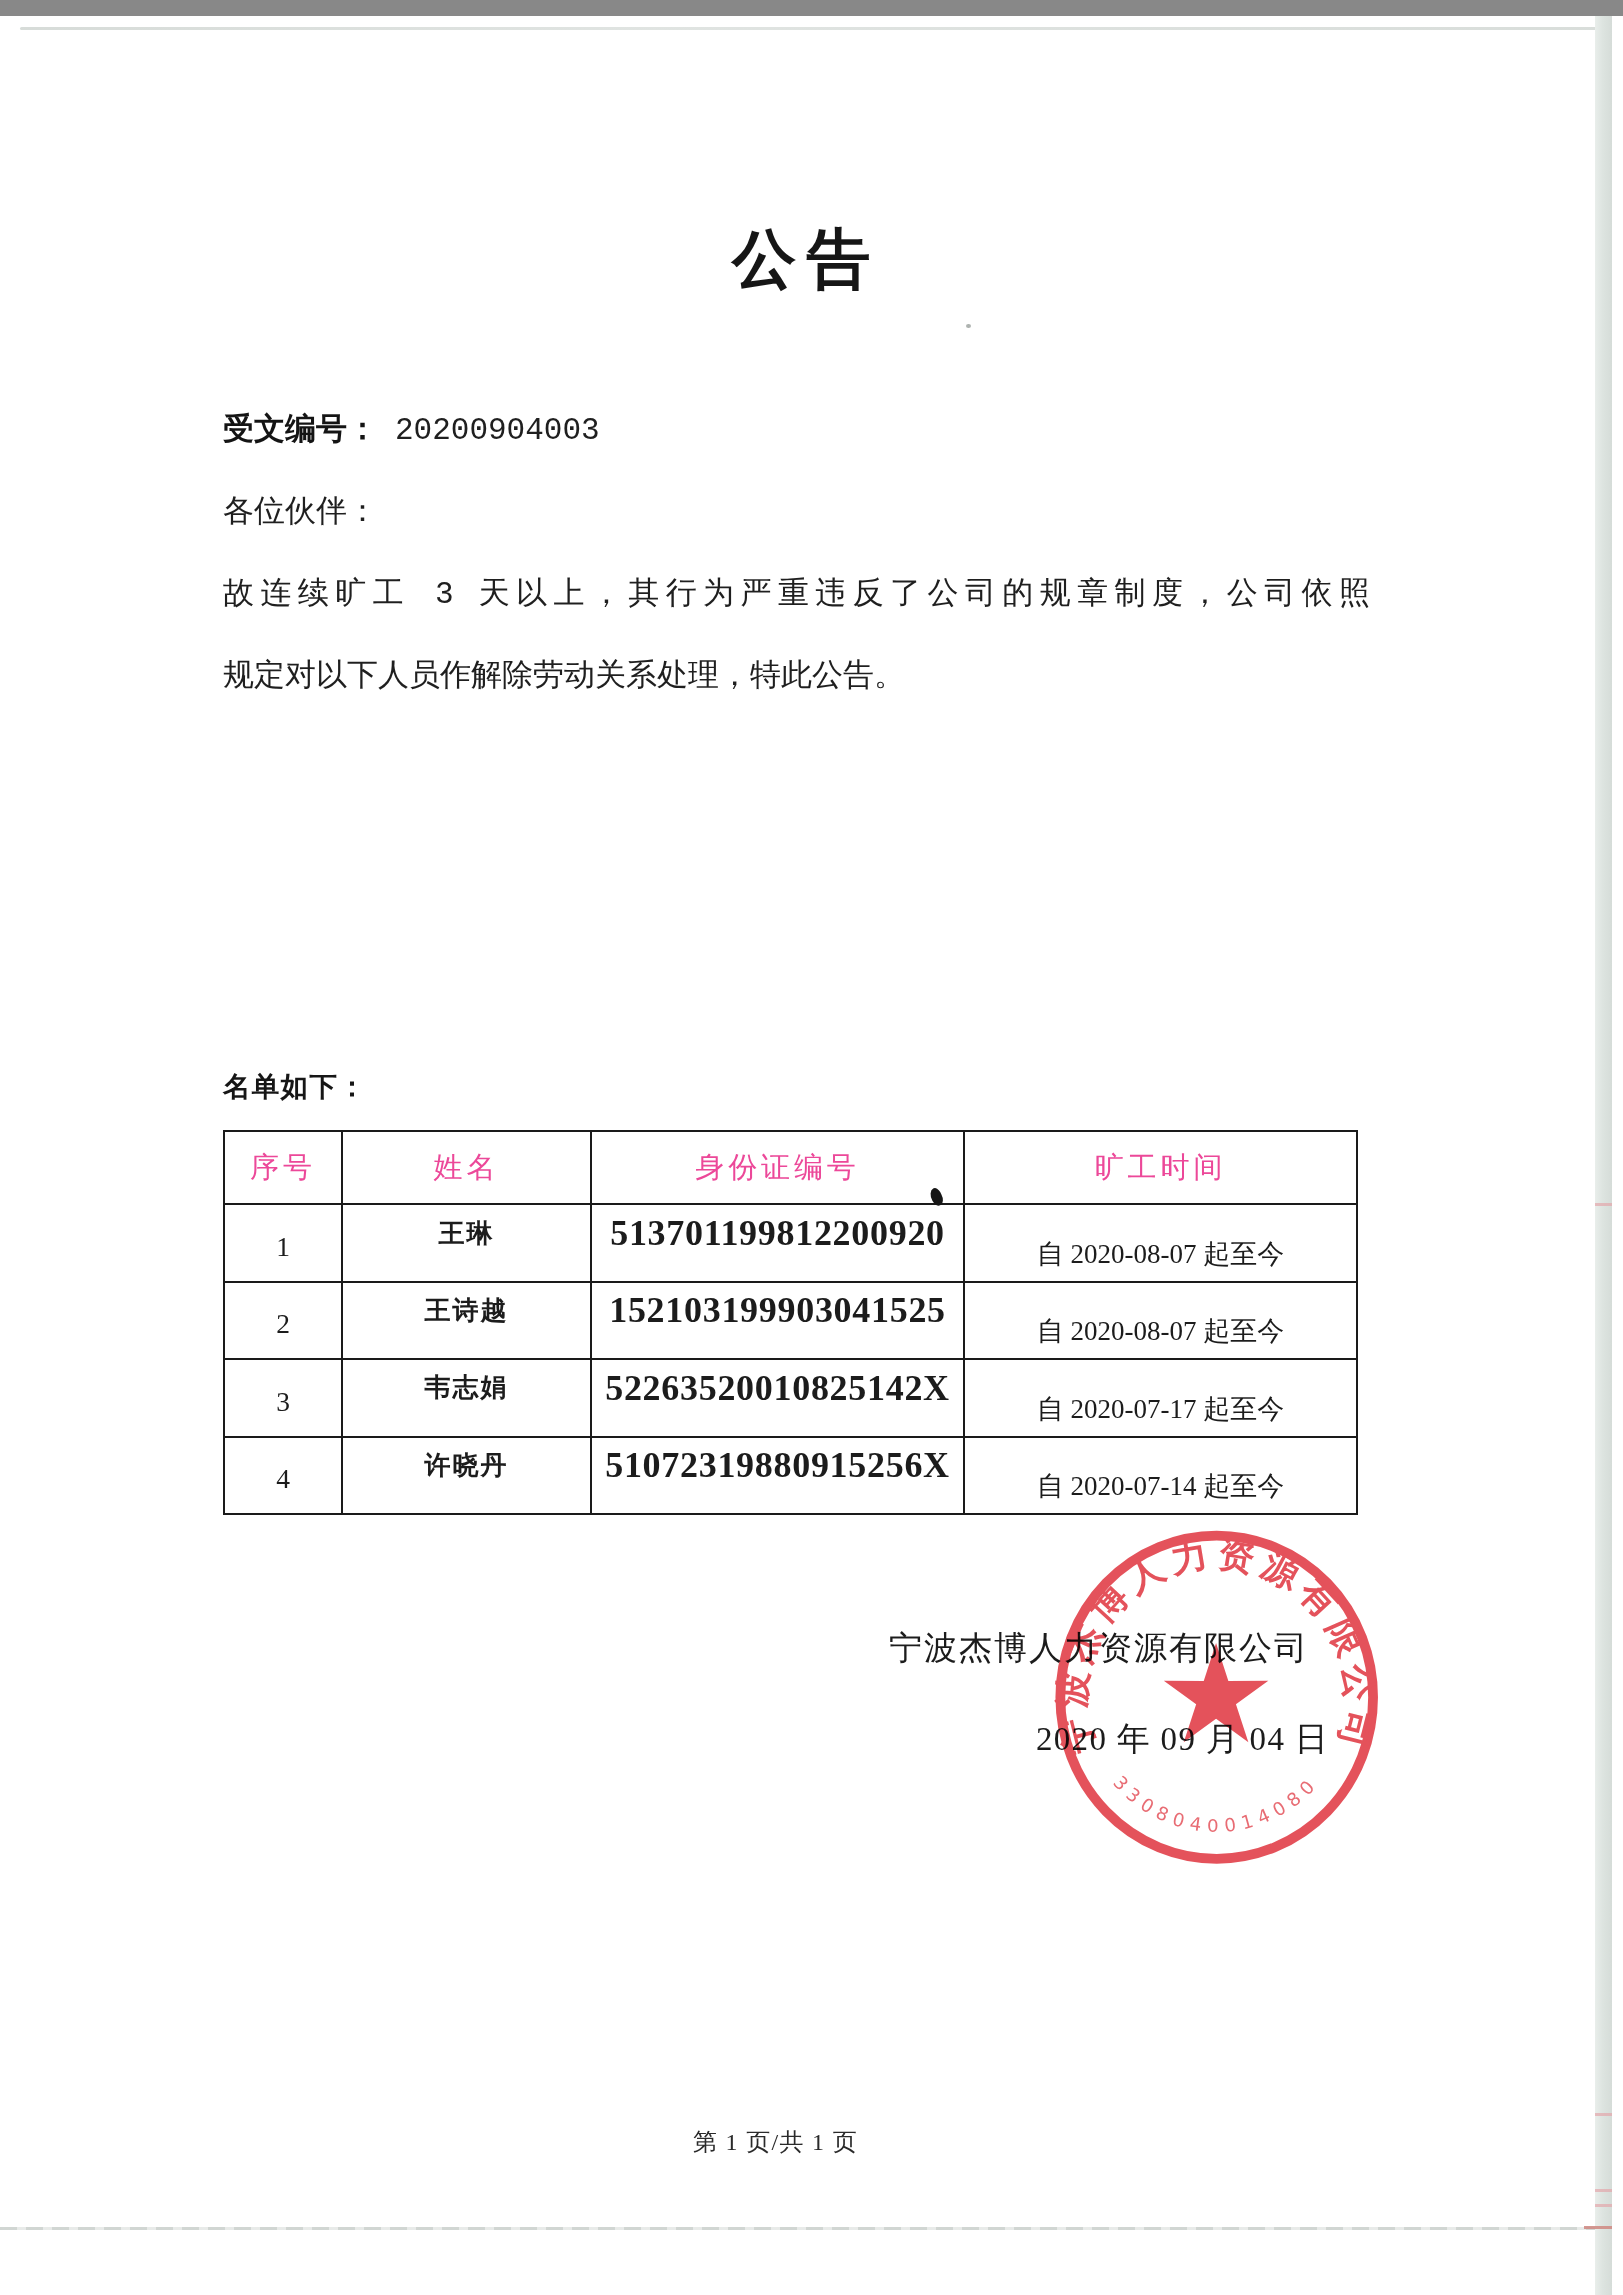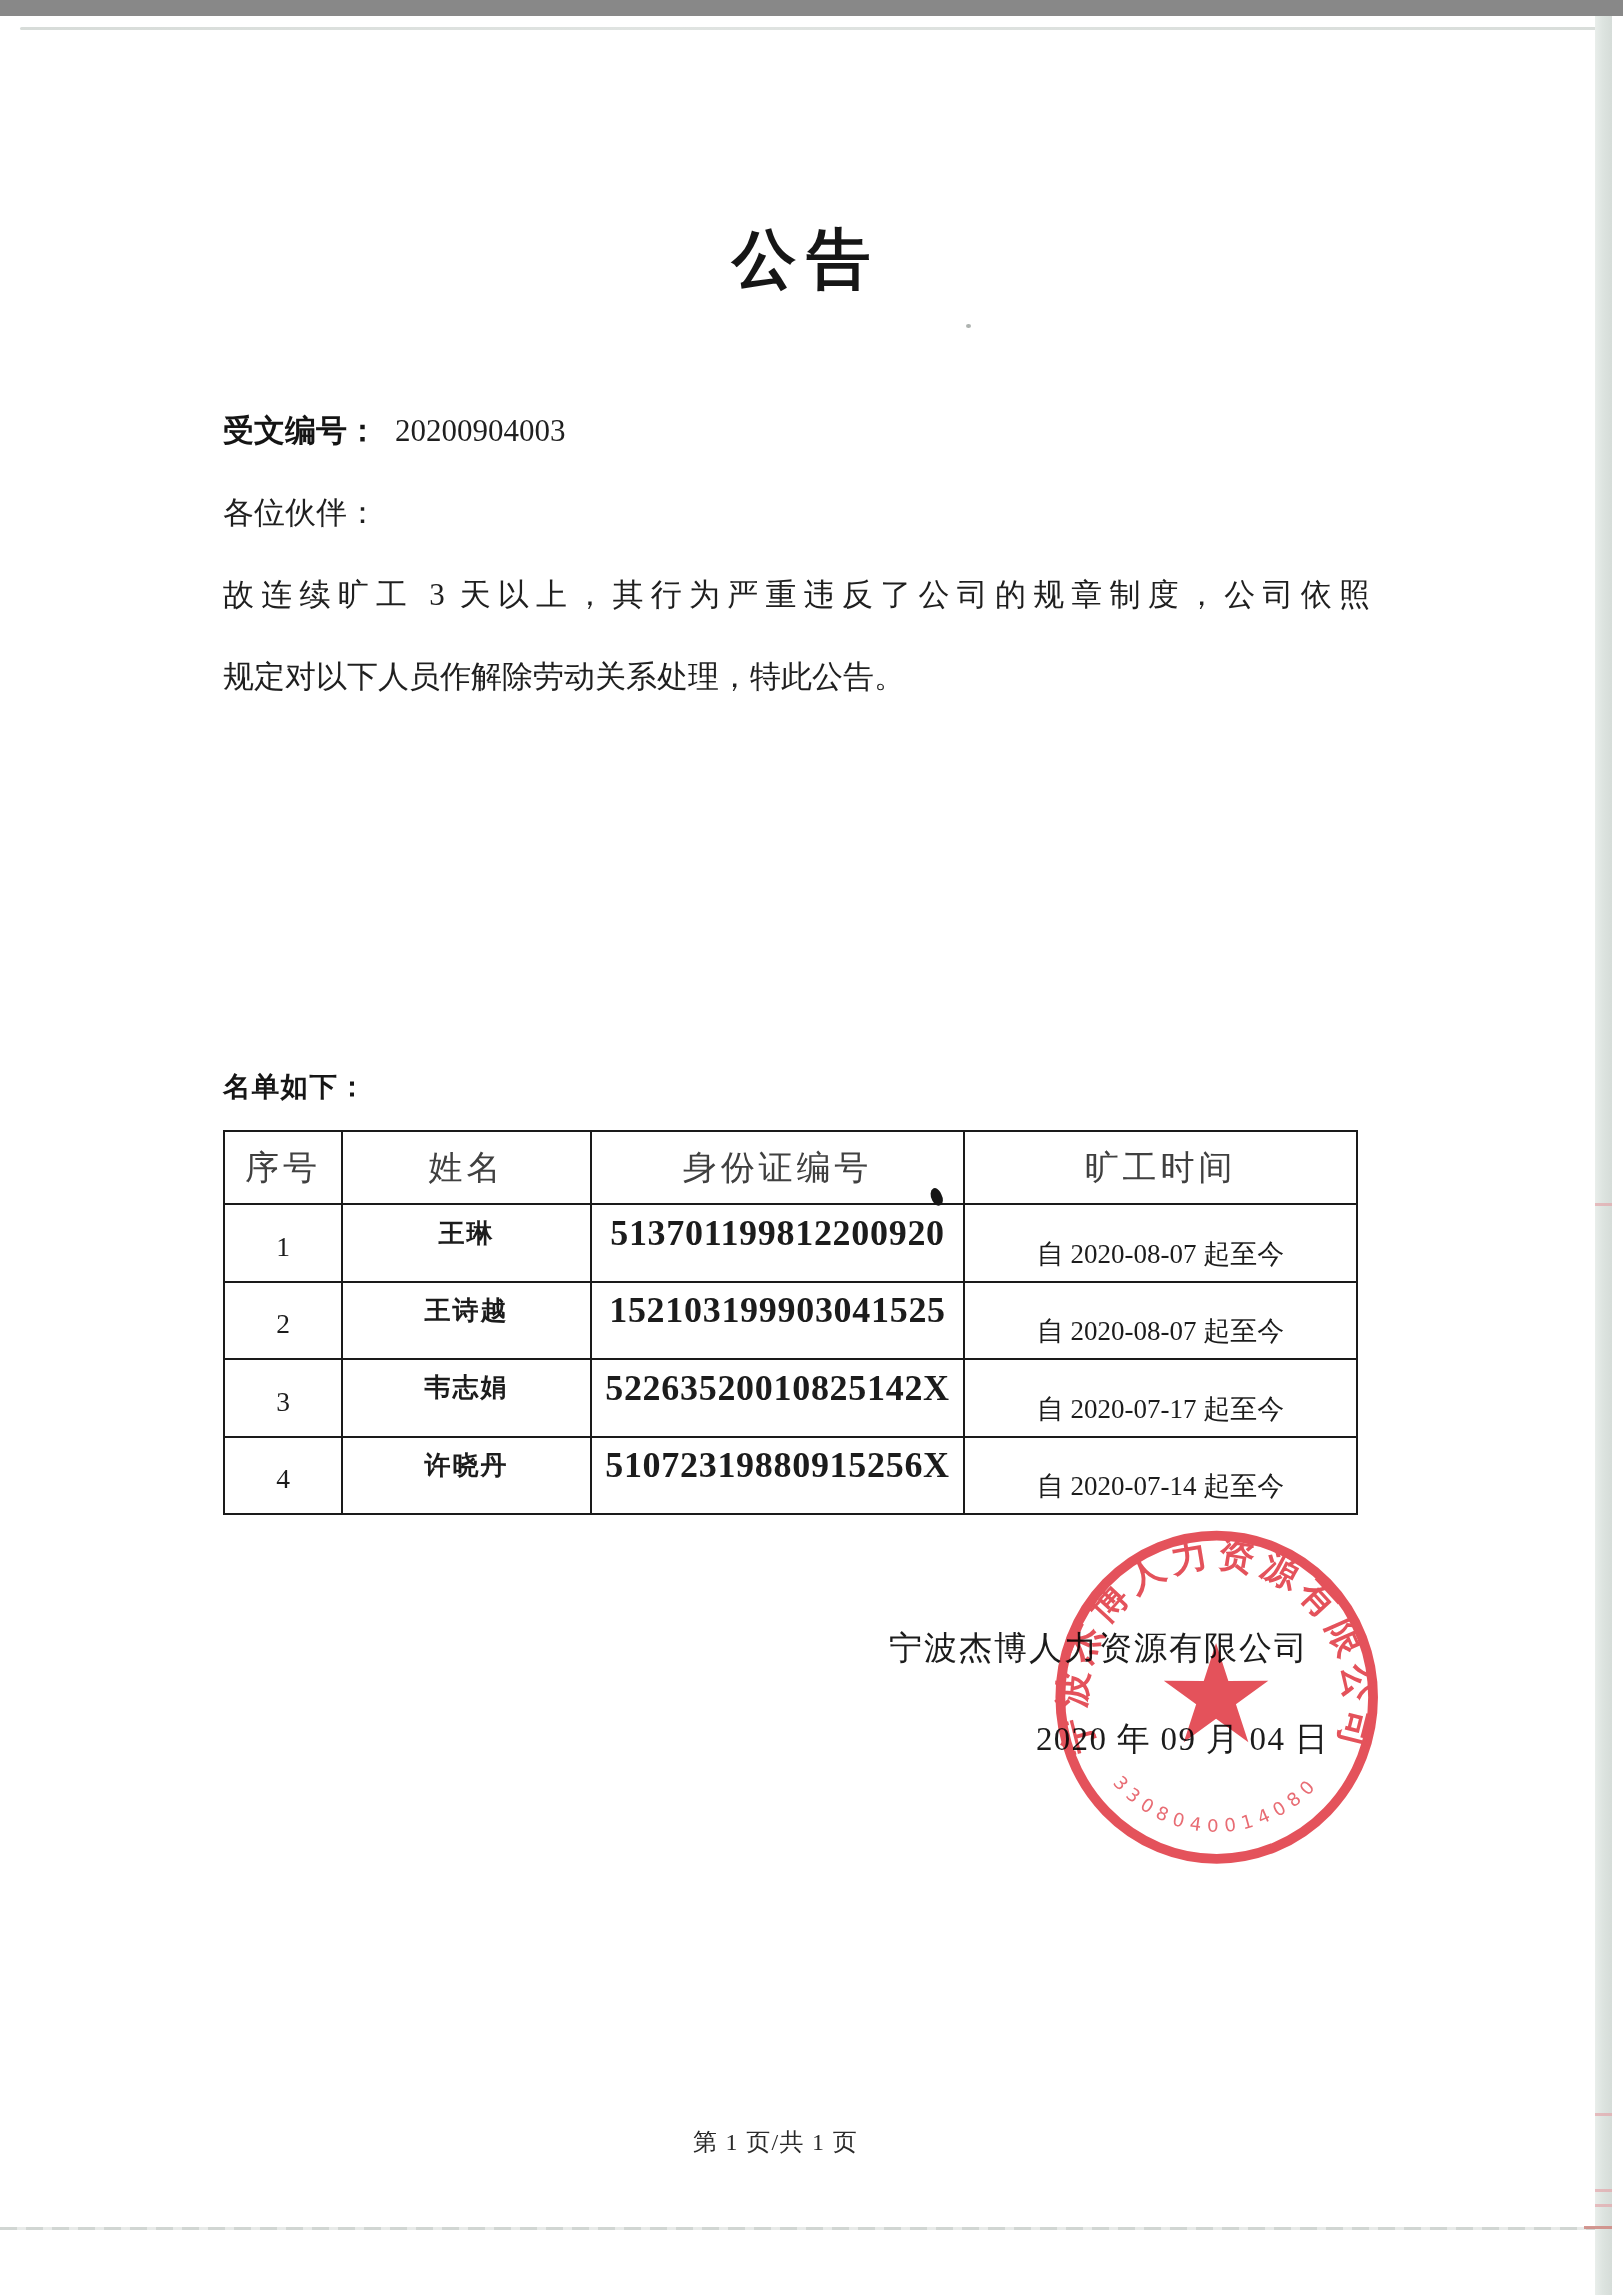--- a/index.html
+++ b/index.html
@@ -42,42 +42,42 @@
   .doc-title{
     position:absolute;left:732px;top:200px;
     font-size:64px;font-weight:bold;letter-spacing:10.5px;color:#161616;
     white-space:nowrap;
   }
   
   .textflow{
     position:absolute;left:223px;top:374px;width:1147px;
     font-size:31px;color:#1f1f1f;
   }
-  .tline{height:82px;line-height:82px;white-space:nowrap;}
+  .tline{height:82px;line-height:82px;white-space:nowrap;font-family:Liberation Mono, monospace;}
   .tline .lab{font-weight:bold;color:#141414;}
   .tline .val{margin-left:17px;}
   .just{white-space:normal;text-align:justify;text-align-last:justify;font-size:31px;}
   .plain{font-size:31px;}
   .list-intro{
     position:absolute;left:223px;top:1053px;
     font-size:27.5px;font-weight:bold;color:#161616;letter-spacing:1.3px;
   }
   
   table.roster{
     position:absolute;left:223px;top:1114px;
     width:1127px;height:385px;
     border-collapse:collapse;table-layout:fixed;
     font-size:26px;color:#1c1c1c;
   }
   table.roster td{
     border:2px solid #1a1a1a;
     text-align:center;vertical-align:middle;
     padding:0;overflow:hidden;
   }
-  table.roster tr.hdr td{height:71px;font-size:34px;color:#404040;letter-spacing:3.9px;}
+  table.roster tr.hdr td{height:71px;font-size:29px;color:#ec4899;letter-spacing:3.9px;}
   table.roster tr.data td{height:75px;}
   td.c-no{width:116px;}
   td.c-name{width:247px;}
   td.c-id{width:371px;}
   td.c-time{width:391px;}
   .name-txt{display:inline-block;transform:translateY(-10.5px);font-weight:bold;letter-spacing:2px;}
   .id-txt{display:inline-block;transform:translateY(-10.5px);font-weight:bold;font-size:36px;letter-spacing:0.7px;}
   .time-txt{display:inline-block;transform:translateY(10.5px);font-size:27px;}
   .no-txt{display:inline-block;transform:translateY(3.9px);font-size:27.5px;}
   

